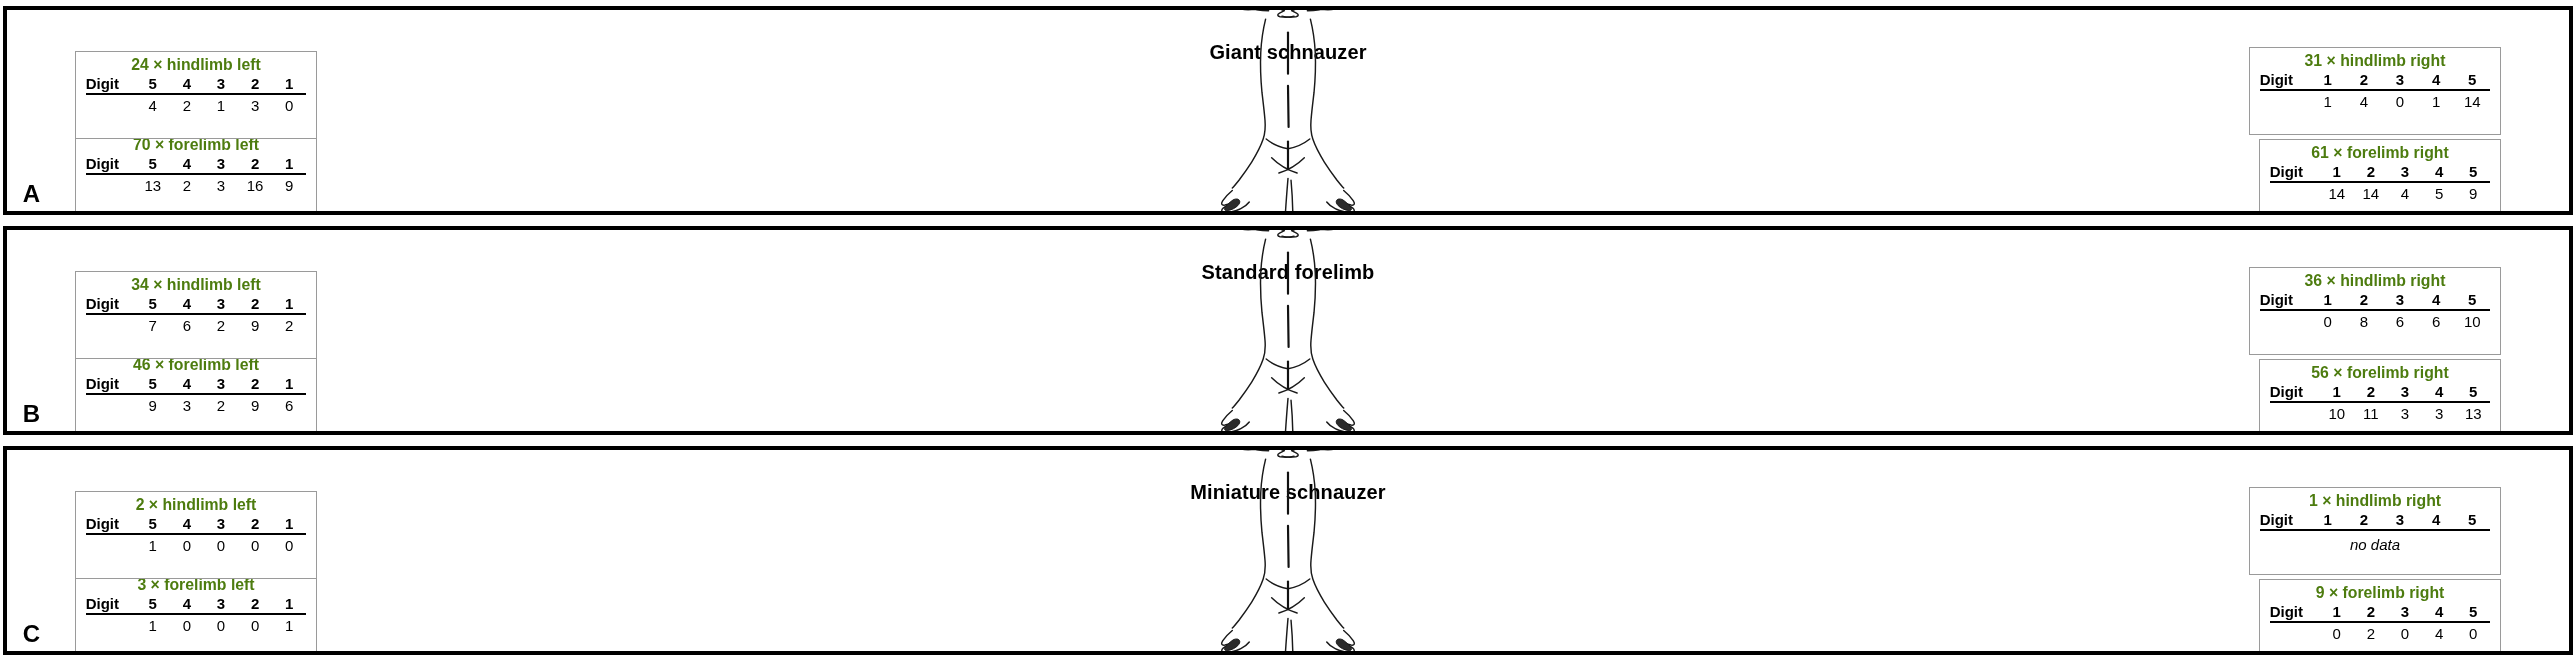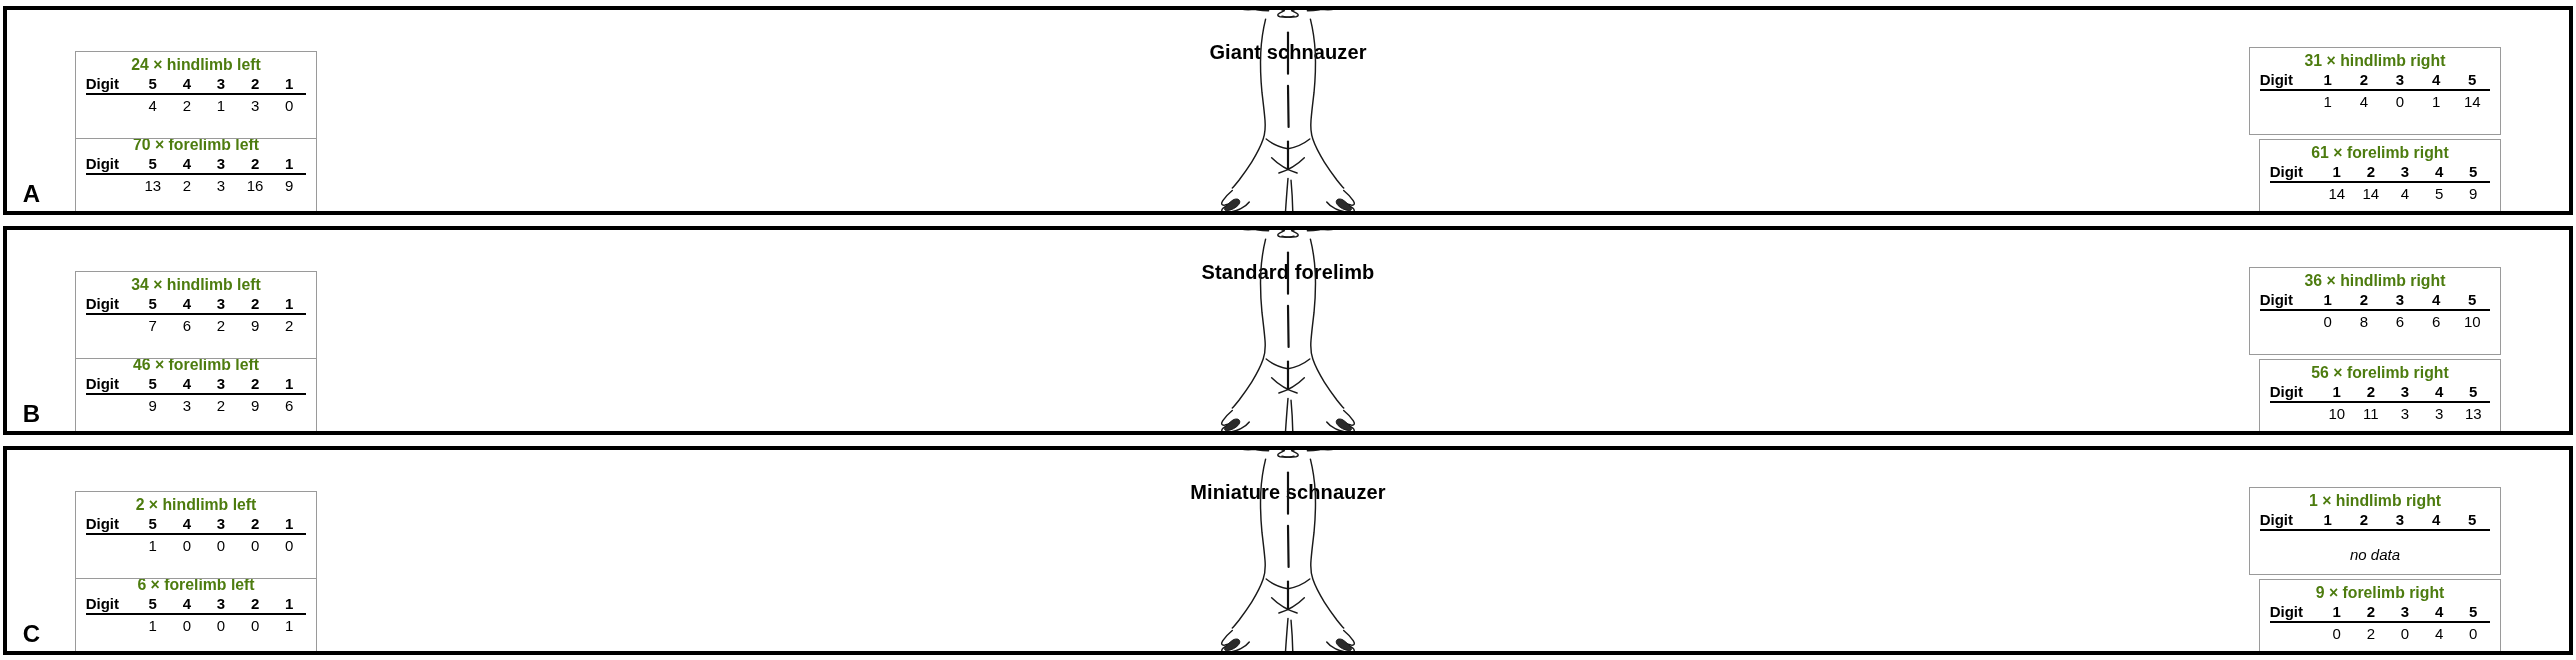--- a/index.html
+++ b/index.html
@@ -101,21 +101,21 @@
   .box-table tbody td {
     font-weight: normal;
     padding-top: 1.8px;
   }
   .box-table td.rowhead { }
   .nodata {
     font-style: italic;
     font-size: 15px;
     text-align: center;
     color: #000000;
-    padding-top: 15px;
+    padding-top: 5px;
   }
 
   
   .dog {
     position: absolute;
     left: 50%;
     top: 50%;
     transform: translate(-50%, -50%);
     width: 182px;
     height: 339px;
@@ -436,21 +436,21 @@
       </table>
     </div>
 
     <div class="panel-letter">B</div>
   </div>
 
   <div class="panel">
     <div class="panel-title">Miniature schnauzer</div>
 
     <div class="box fl-left">
-      <div class="box-title">6 × forelimb left</div>
+      <div class="box-title">3 × forelimb left</div>
       <table class="box-table">
         <thead>
           <tr>
             <th class="digit-label">Digit</th>
             <th>5</th>
             <th>4</th>
             <th>3</th>
             <th>2</th>
             <th>1</th>
           </tr>

